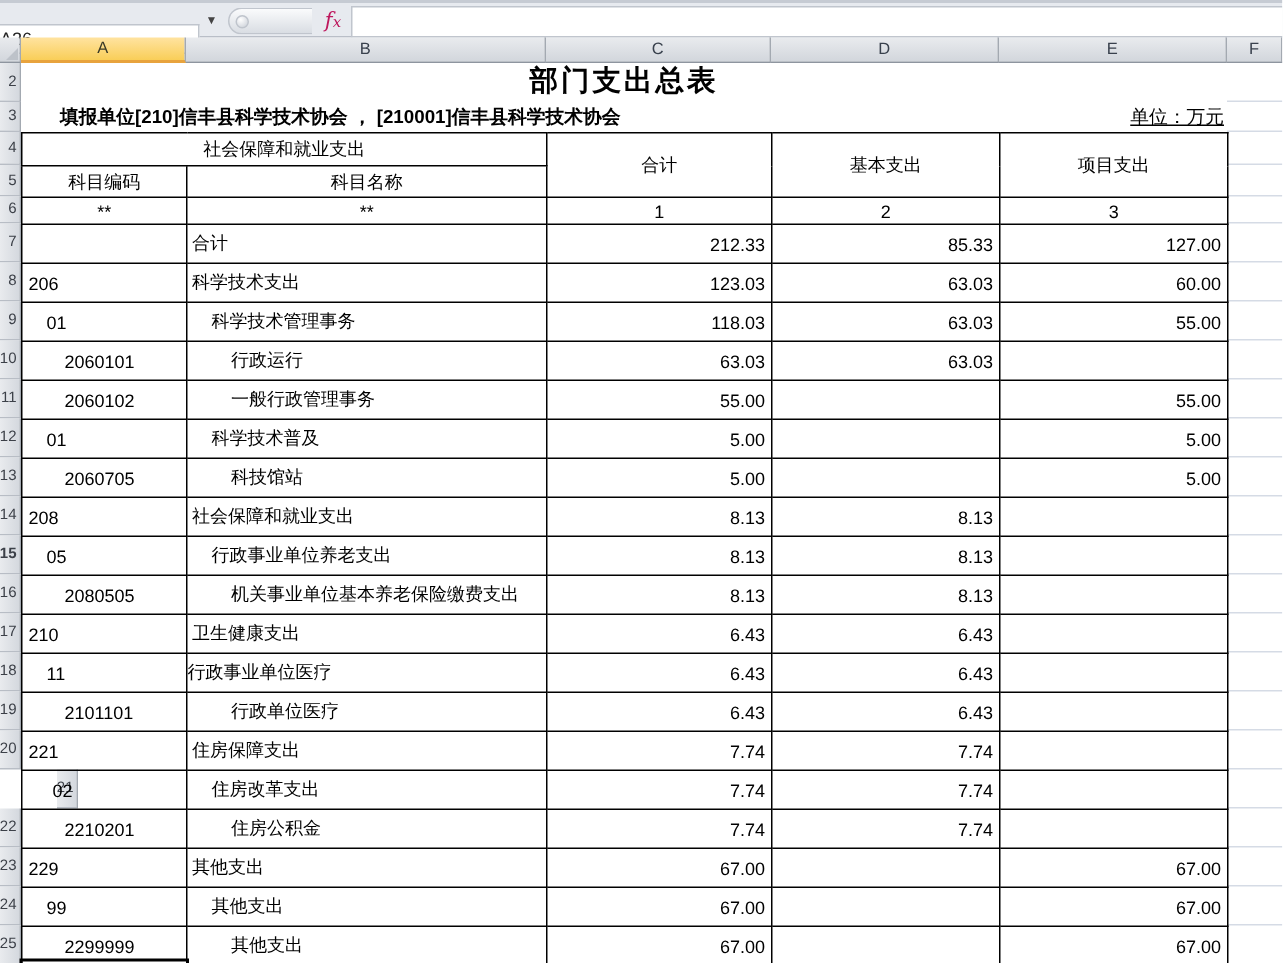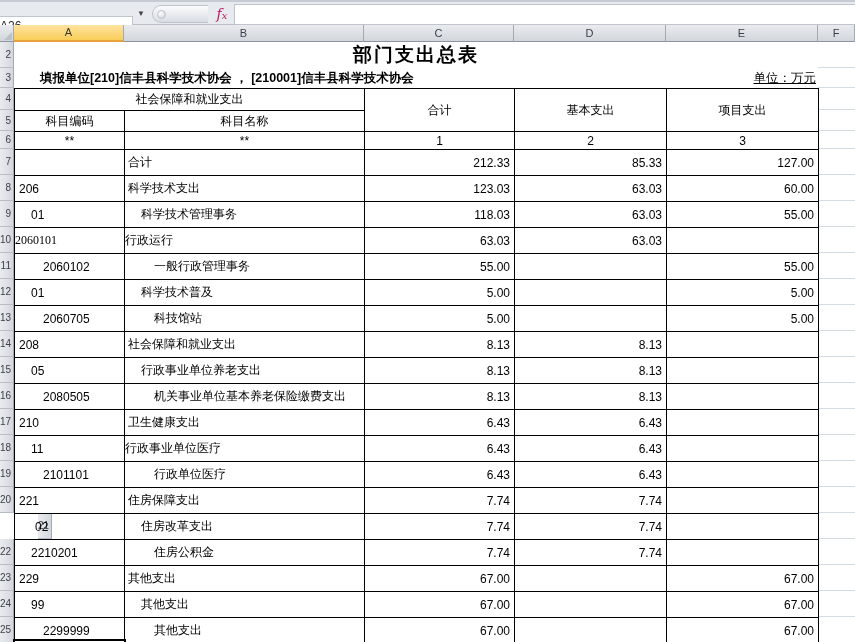--- a/index.html
+++ b/index.html
@@ -144,21 +144,21 @@
       <div class="rn" style="height: 21px;">5</div>
       <div class="rn" style="height: 18px;">6</div>
       <div class="rn" style="height: 26px;">7</div>
       <div class="rn" style="height: 26px;">8</div>
       <div class="rn" style="height: 26px;">9</div>
       <div class="rn" style="height: 26px;">10</div>
       <div class="rn" style="height: 26px;">11</div>
       <div class="rn" style="height: 26px;">12</div>
       <div class="rn" style="height: 26px;">13</div>
       <div class="rn" style="height: 26px;">14</div>
-      <div class="rn" style="height: 26px;">15</div>
+      <div class="rn" style="height: 26px; font-weight: bold;">15</div>
       <div class="rn" style="height: 26px;">16</div>
       <div class="rn" style="height: 26px;">17</div>
       <div class="rn" style="height: 26px;">18</div>
       <div class="rn" style="height: 26px;">19</div>
       <div class="rn" style="height: 26px;">20</div>
       <div class="rn" style="height: 26px; margin-left: 38px;">21</div>
       <div class="rn" style="height: 26px;">22</div>
       <div class="rn" style="height: 26px;">23</div>
       <div class="rn" style="height: 26px;">24</div>
       <div class="rn" style="height: 26px;">25</div>
@@ -238,22 +238,22 @@
           <td class="c-num">60.00</td>
         </tr>
         <tr class="dr">
           <td class="c-code" style="padding-left: 16px;">01</td>
           <td class="c-name" style="padding-left: 16px;">科学技术管理事务</td>
           <td class="c-num">118.03</td>
           <td class="c-num">63.03</td>
           <td class="c-num">55.00</td>
         </tr>
         <tr class="dr">
-          <td class="c-code" style=" font-family: Liberation Serif, serif;">2060101</td>
-          <td class="c-name" style="">行政运行</td>
+          <td class="c-code" style="padding-left: 28px;">2060101</td>
+          <td class="c-name" style="padding-left: 29px;">行政运行</td>
           <td class="c-num">63.03</td>
           <td class="c-num">63.03</td>
           <td class="c-num"></td>
         </tr>
         <tr class="dr">
           <td class="c-code" style="padding-left: 28px;">2060102</td>
           <td class="c-name" style="padding-left: 29px;">一般行政管理事务</td>
           <td class="c-num">55.00</td>
           <td class="c-num"></td>
           <td class="c-num">55.00</td>
@@ -322,21 +322,21 @@
           <td class="c-num"></td>
         </tr>
         <tr class="dr">
           <td class="c-code" style="padding-left: 20px;">02</td>
           <td class="c-name" style="padding-left: 16px;">住房改革支出</td>
           <td class="c-num">7.74</td>
           <td class="c-num">7.74</td>
           <td class="c-num"></td>
         </tr>
         <tr class="dr">
-          <td class="c-code" style="padding-left: 16px;">2210201</td>
+          <td class="c-code" style="padding-left: 28px;">2210201</td>
           <td class="c-name" style="padding-left: 29px;">住房公积金</td>
           <td class="c-num">7.74</td>
           <td class="c-num">7.74</td>
           <td class="c-num"></td>
         </tr>
         <tr class="dr">
           <td class="c-code" style="padding-left: 4px;">229</td>
           <td class="c-name" style="padding-left: 3px;">其他支出</td>
           <td class="c-num">67.00</td>
           <td class="c-num"></td>

